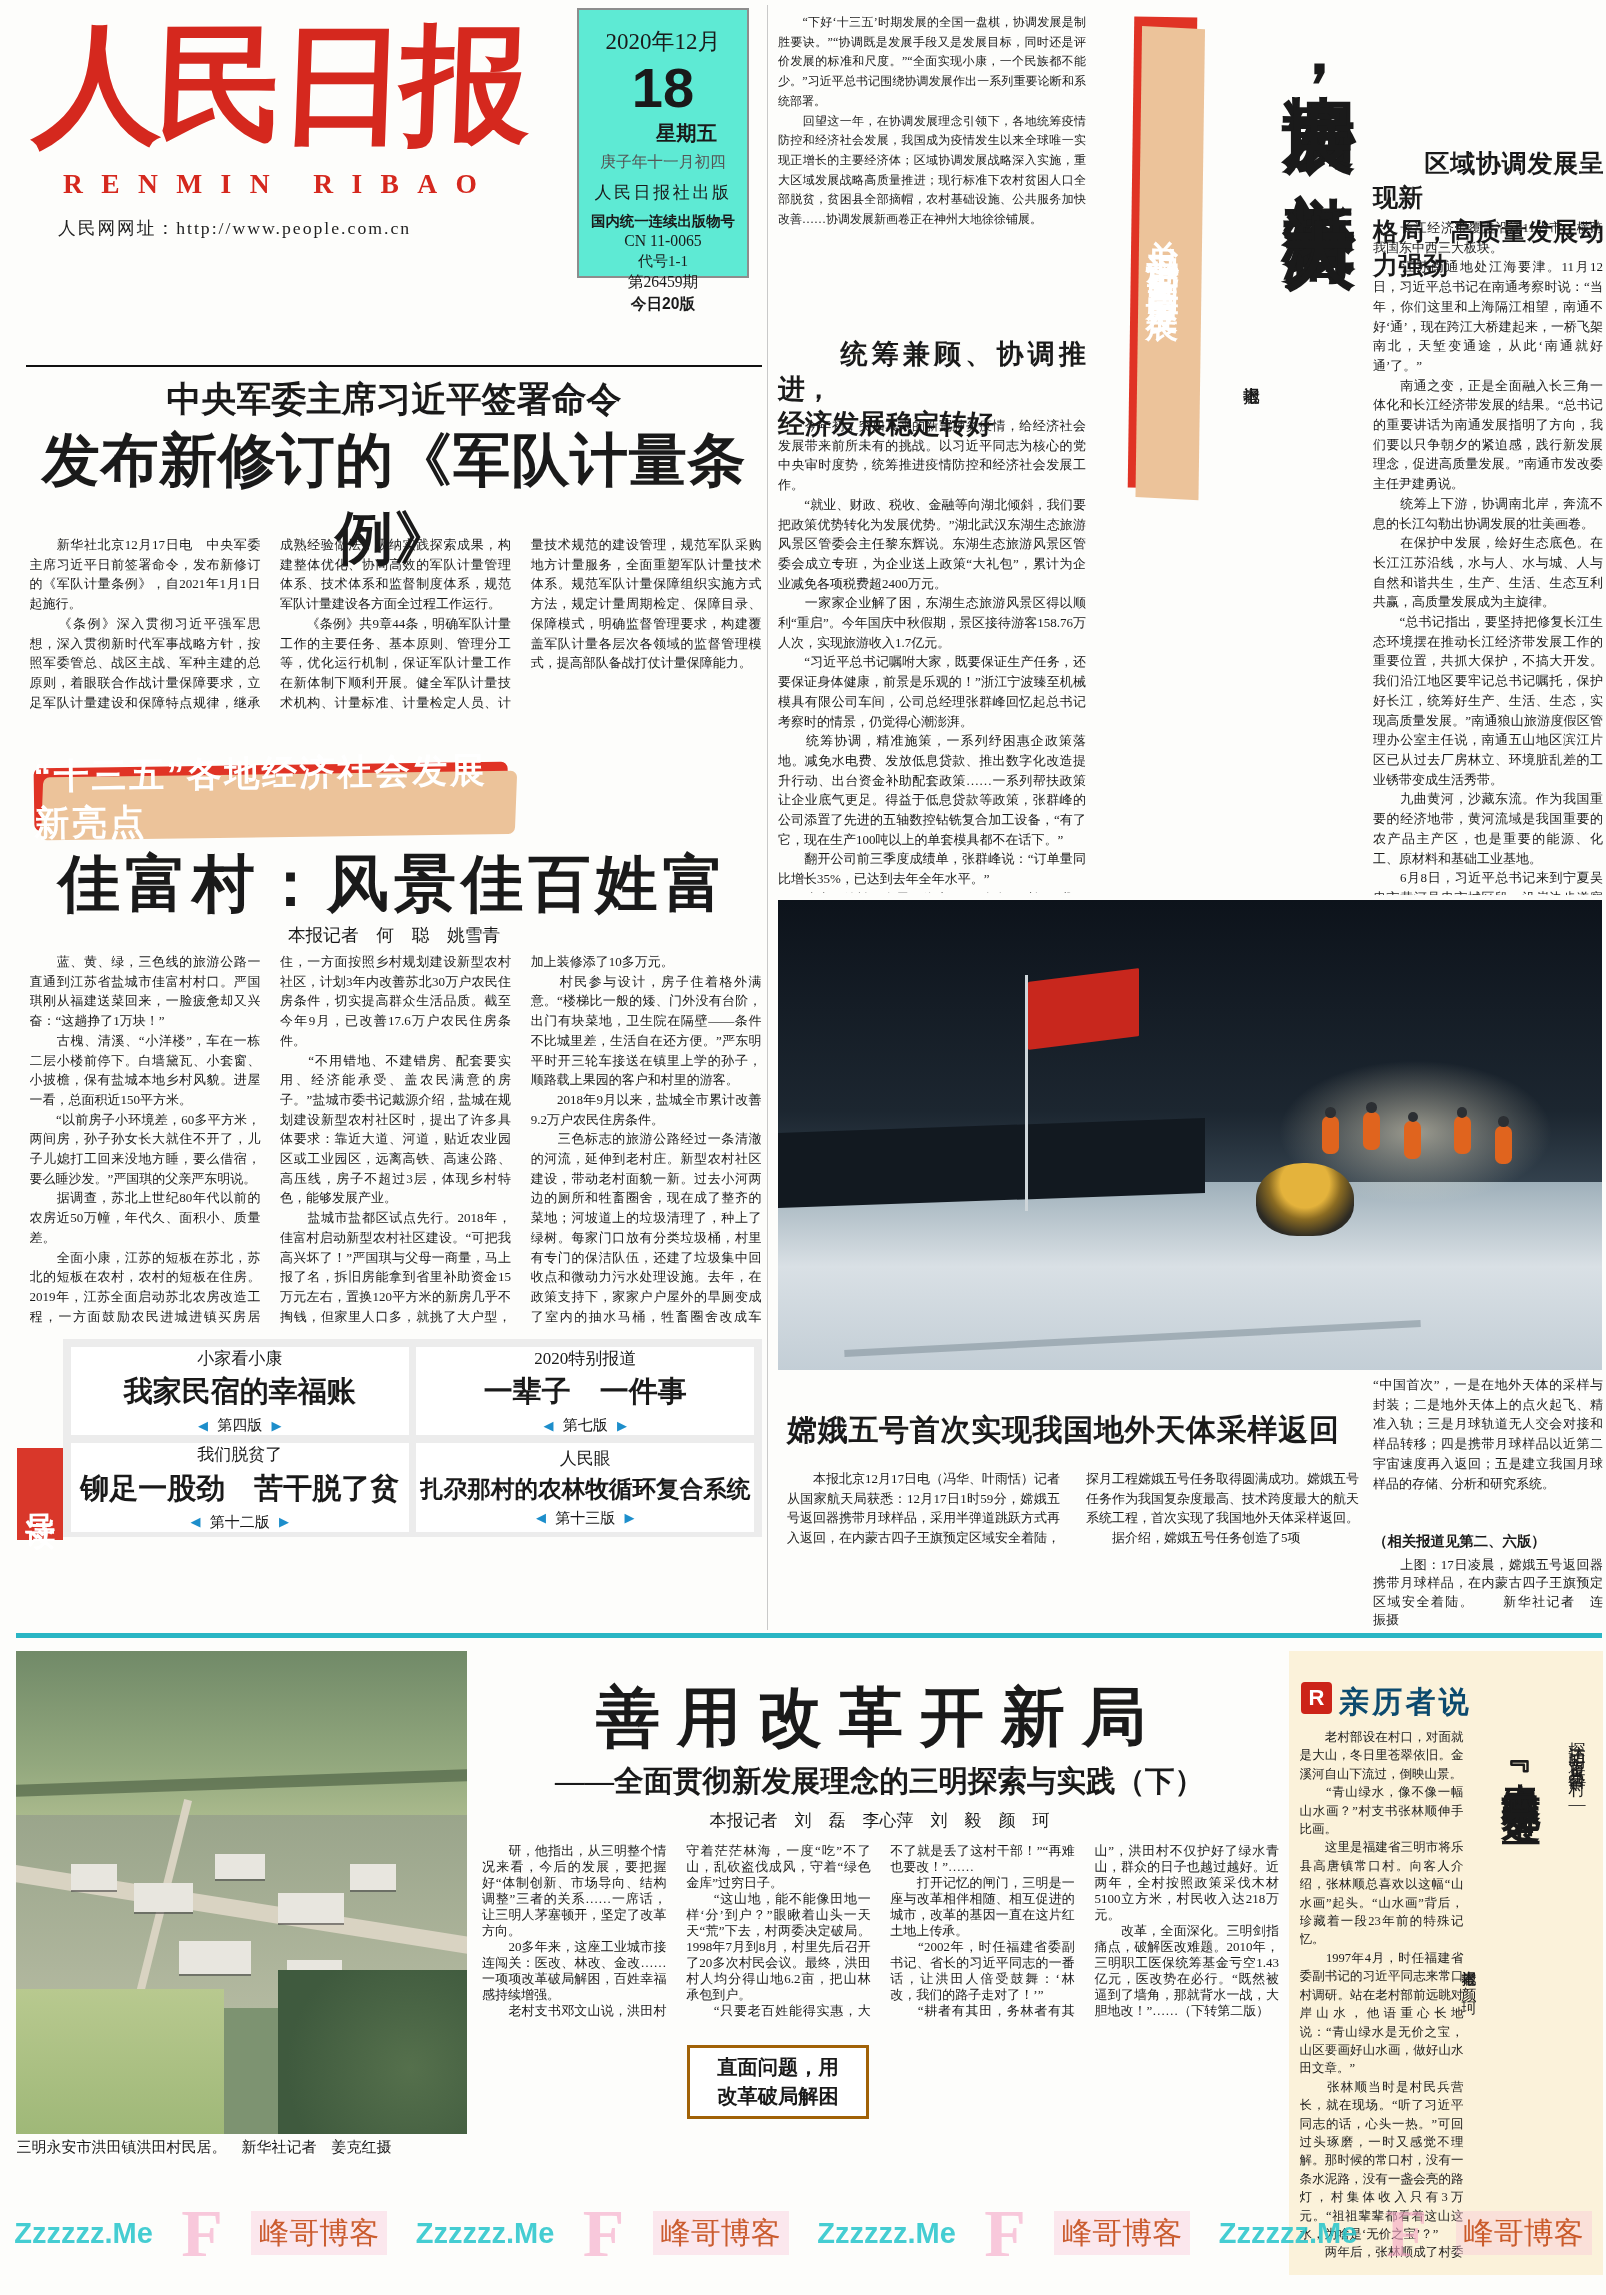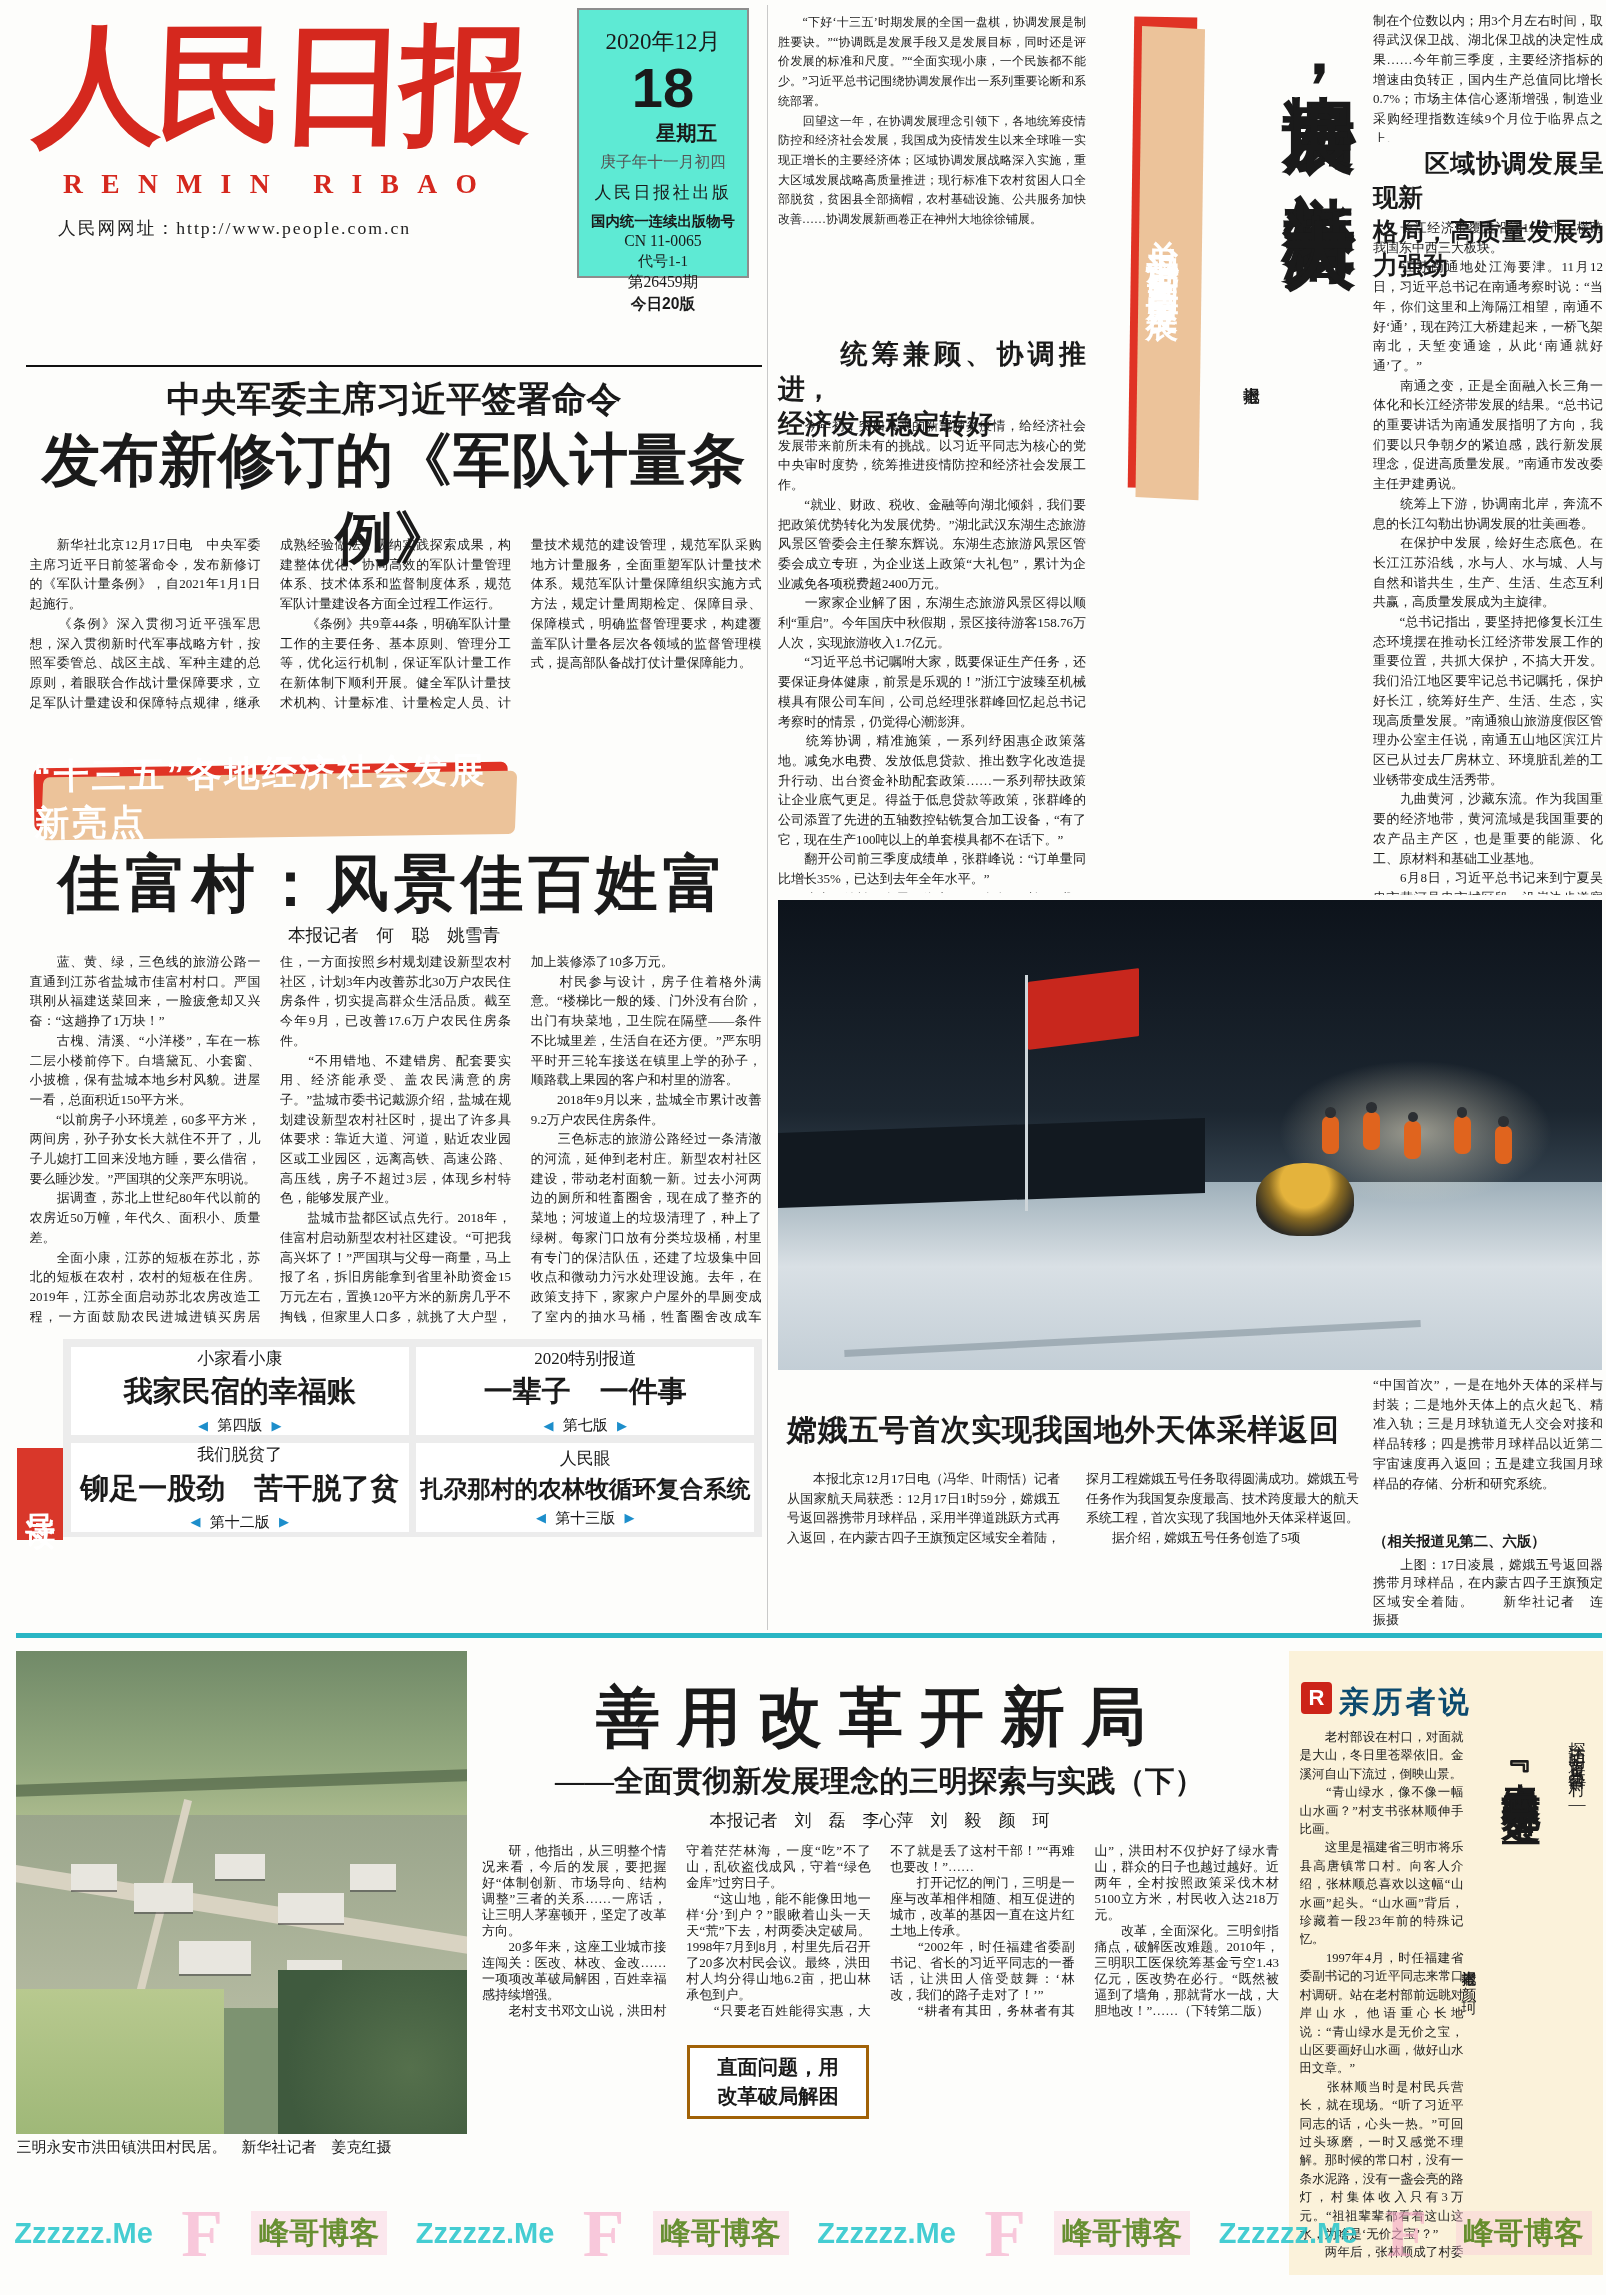--- a/index.html
+++ b/index.html
@@ -137,21 +137,21 @@
   .q-body{position:absolute;left:10.5px;top:77px;width:164px;height:533px;font-size:12.5px;line-height:18.4px;overflow:hidden;}
   .q-kicker{position:absolute;right:14.4px;top:77px;height:394px;writing-mode:vertical-rl;text-orientation:upright;font-size:17px;letter-spacing:3.9px;}
   .q-headline{position:absolute;right:55px;top:98px;height:512px;writing-mode:vertical-rl;
               font-size:39px;font-weight:900;letter-spacing:2.6px;}
   .q-byline{position:absolute;right:125px;top:308px;height:184px;writing-mode:vertical-rl;text-orientation:upright;font-size:15px;}
 
   
   .wm{left:0;top:2170px;width:1606px;height:126px;display:flex;flex-wrap:wrap;align-items:center;
       justify-content:space-around;pointer-events:none;z-index:50;}
   .wm span{display:inline-block;}
-  .wm-text{font-size:30px;font-weight:700;font-family:"Liberation Sans",sans-serif;color:#4d7c0f;
+  .wm-text{font-size:30px;font-weight:400;font-family:"Liberation Sans",sans-serif;color:#c2410c;
            background:rgba(249,196,215,.45);padding:1.3px 7.9px;opacity:.85;}
   .wm-url{font-size:29px;font-weight:900;font-family:"Liberation Sans",sans-serif;color:#25c5cb;opacity:.85;}
   .wm-f{font-size:68px;font-weight:900;color:#f6a6c6;opacity:.6;}
 </style>
 </head>
 <body>
 
 <div class="page">
 
   <div class="abs logo">人民日报</div>
@@ -250,21 +250,20 @@
 　　统筹协调，精准施策，一系列纾困惠企政策落地。减免水电费、发放低息贷款、推出数字化改造提升行动、出台资金补助配套政策……一系列帮扶政策让企业底气更足。得益于低息贷款等政策，张群峰的公司添置了先进的五轴数控钻铣复合加工设备，“有了它，现在生产100吨以上的单套模具都不在话下。”
 　　翻开公司前三季度成绩单，张群峰说：“订单量同比增长35%，已达到去年全年水平。”
 　　防疫不放松，发展不停步。用1个多月时间，我国初步遏制疫情蔓延势头；用2个月左右时间，将本土每日新增病例控</div>
 
   <div class="abs series-vert">
     <span>总书记擘画高质量发展</span>
   </div>
   <div class="abs head-vert">协调发展，补齐短板潜力大</div>
   <div class="abs byline-vert">本报记者</div>
 
-  <div class="abs r-top prelines">制在个位数以内；用3个月左右时间，取得武汉保卫战、湖北保卫战的决定性成果……今年前三季度，主要经济指标的增速由负转正，国内生产总值同比增长0.7%；市场主体信心逐渐增强，制造业采购经理指数连续9个月位于临界点之上。</div>
   <div class="abs r-sub prelines">　　区域协调发展呈现新
 格局，高质量发展动力强劲</div>
   <div class="abs r-body prelines">　　长江经济带覆盖沿江11省市，横跨我国东中西三大板块。
 　　江苏南通地处江海要津。11月12日，习近平总书记在南通考察时说：“当年，你们这里和上海隔江相望，南通不好‘通’，现在跨江大桥建起来，一桥飞架南北，天堑变通途，从此‘南通就好通’了。”
 　　南通之变，正是全面融入长三角一体化和长江经济带发展的结果。“总书记的重要讲话为南通发展指明了方向，我们要以只争朝夕的紧迫感，践行新发展理念，促进高质量发展。”南通市发改委主任尹建勇说。
 　　统筹上下游，协调南北岸，奔流不息的长江勾勒出协调发展的壮美画卷。
 　　在保护中发展，绘好生态底色。在长江江苏沿线，水与人、水与城、人与自然和谐共生，生产、生活、生态互利共赢，高质量发展成为主旋律。
 　　“总书记指出，要坚持把修复长江生态环境摆在推动长江经济带发展工作的重要位置，共抓大保护，不搞大开发。我们沿江地区要牢记总书记嘱托，保护好长江，统筹好生产、生活、生态，实现高质量发展。”南通狼山旅游度假区管理办公室主任说，南通五山地区滨江片区已从过去厂房林立、环境脏乱差的工业锈带变成生活秀带。
 　　九曲黄河，沙藏东流。作为我国重要的经济地带，黄河流域是我国重要的农产品主产区，也是重要的能源、化工、原材料和基础工业基地。
 　　6月8日，习近平总书记来到宁夏吴忠市黄河吴忠市城区段，沿岸边步道察看黄河生态治理保护状况。

